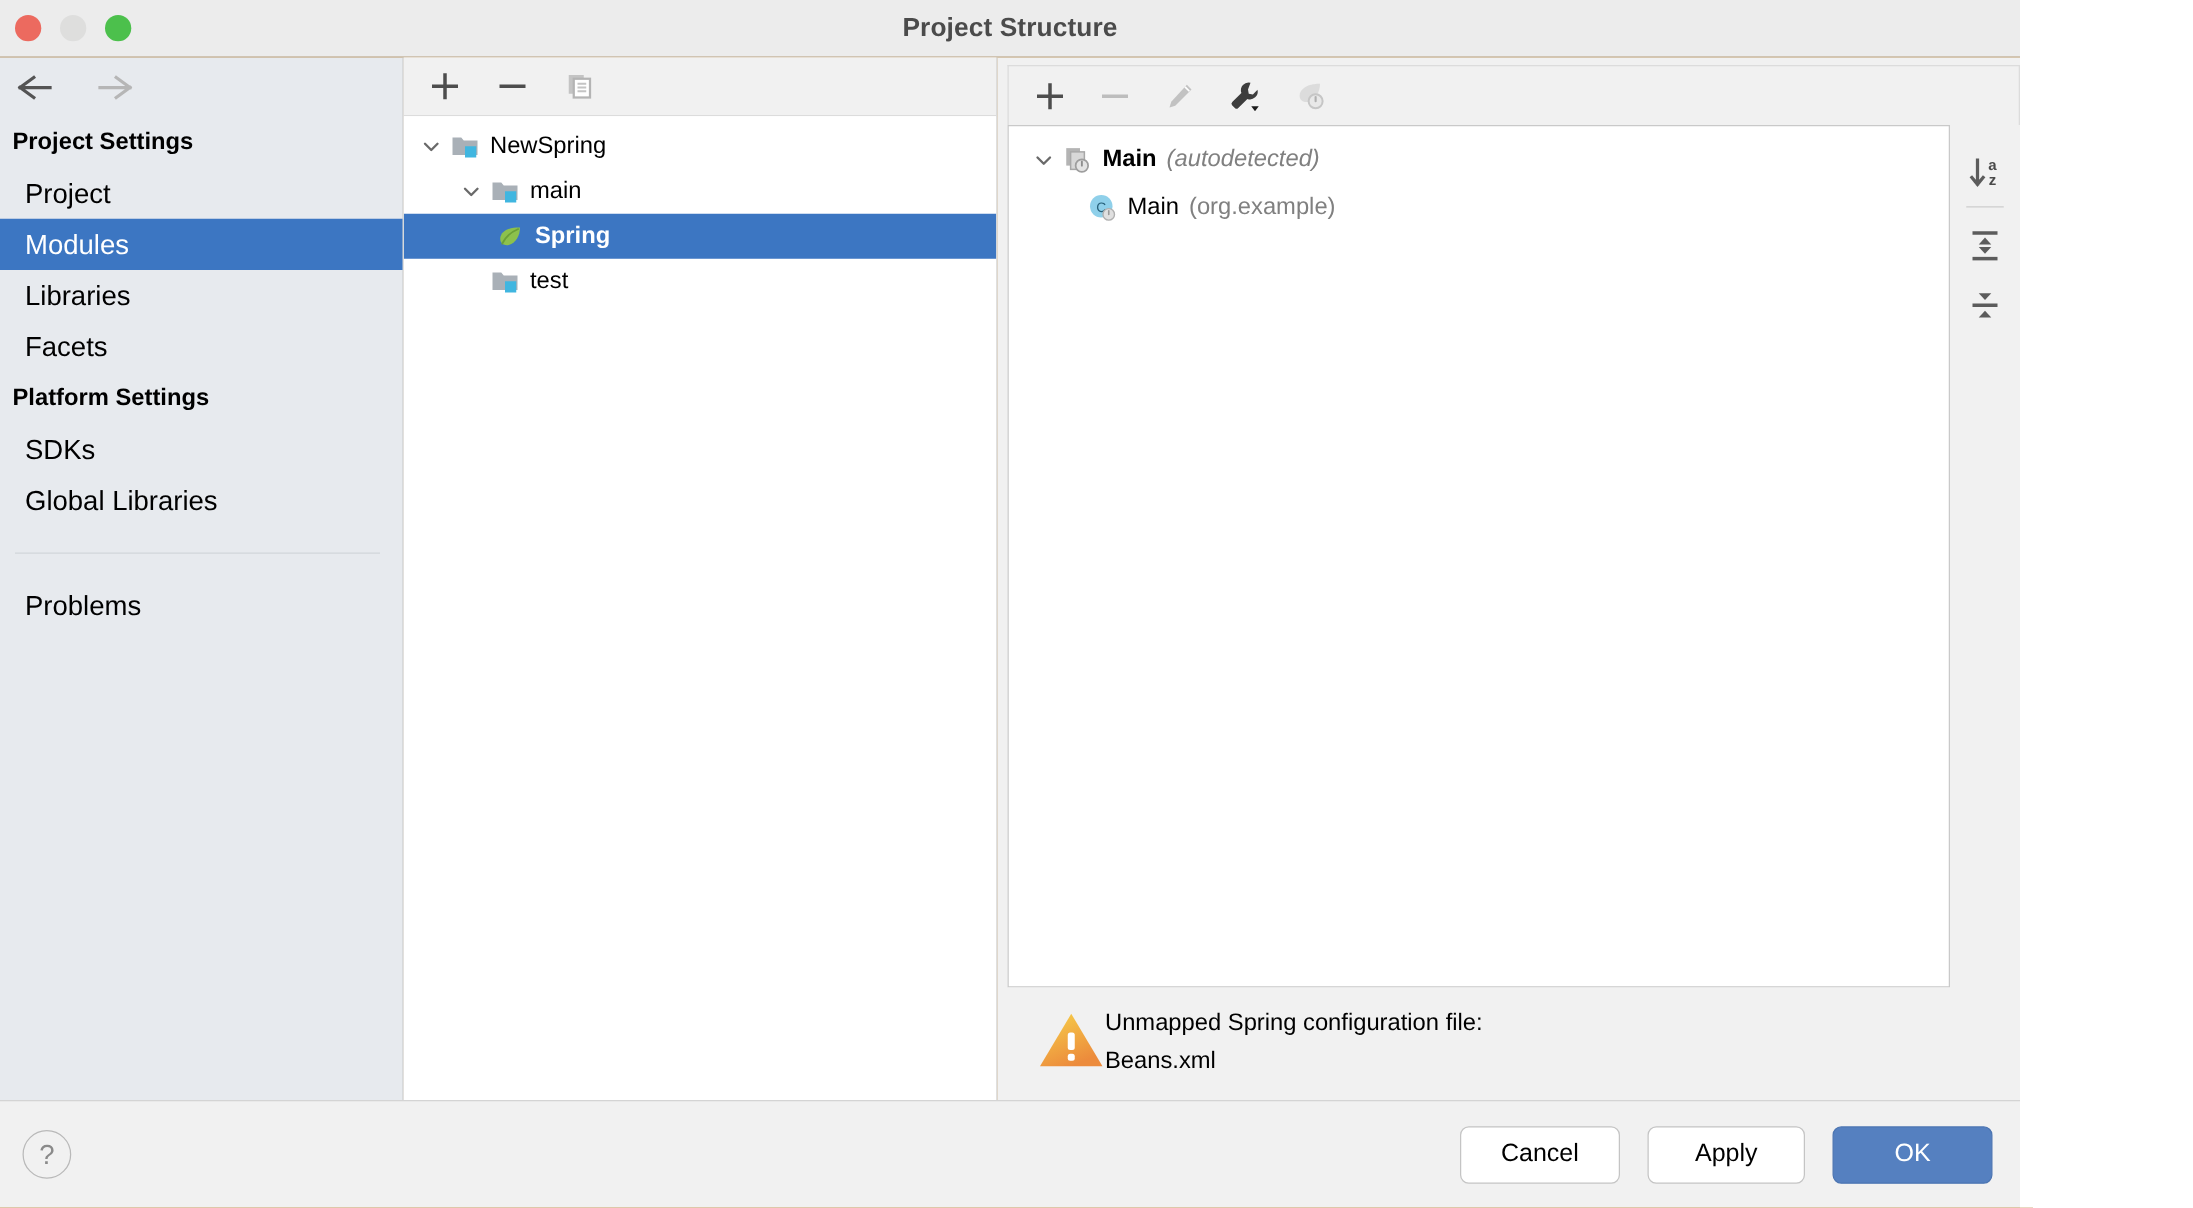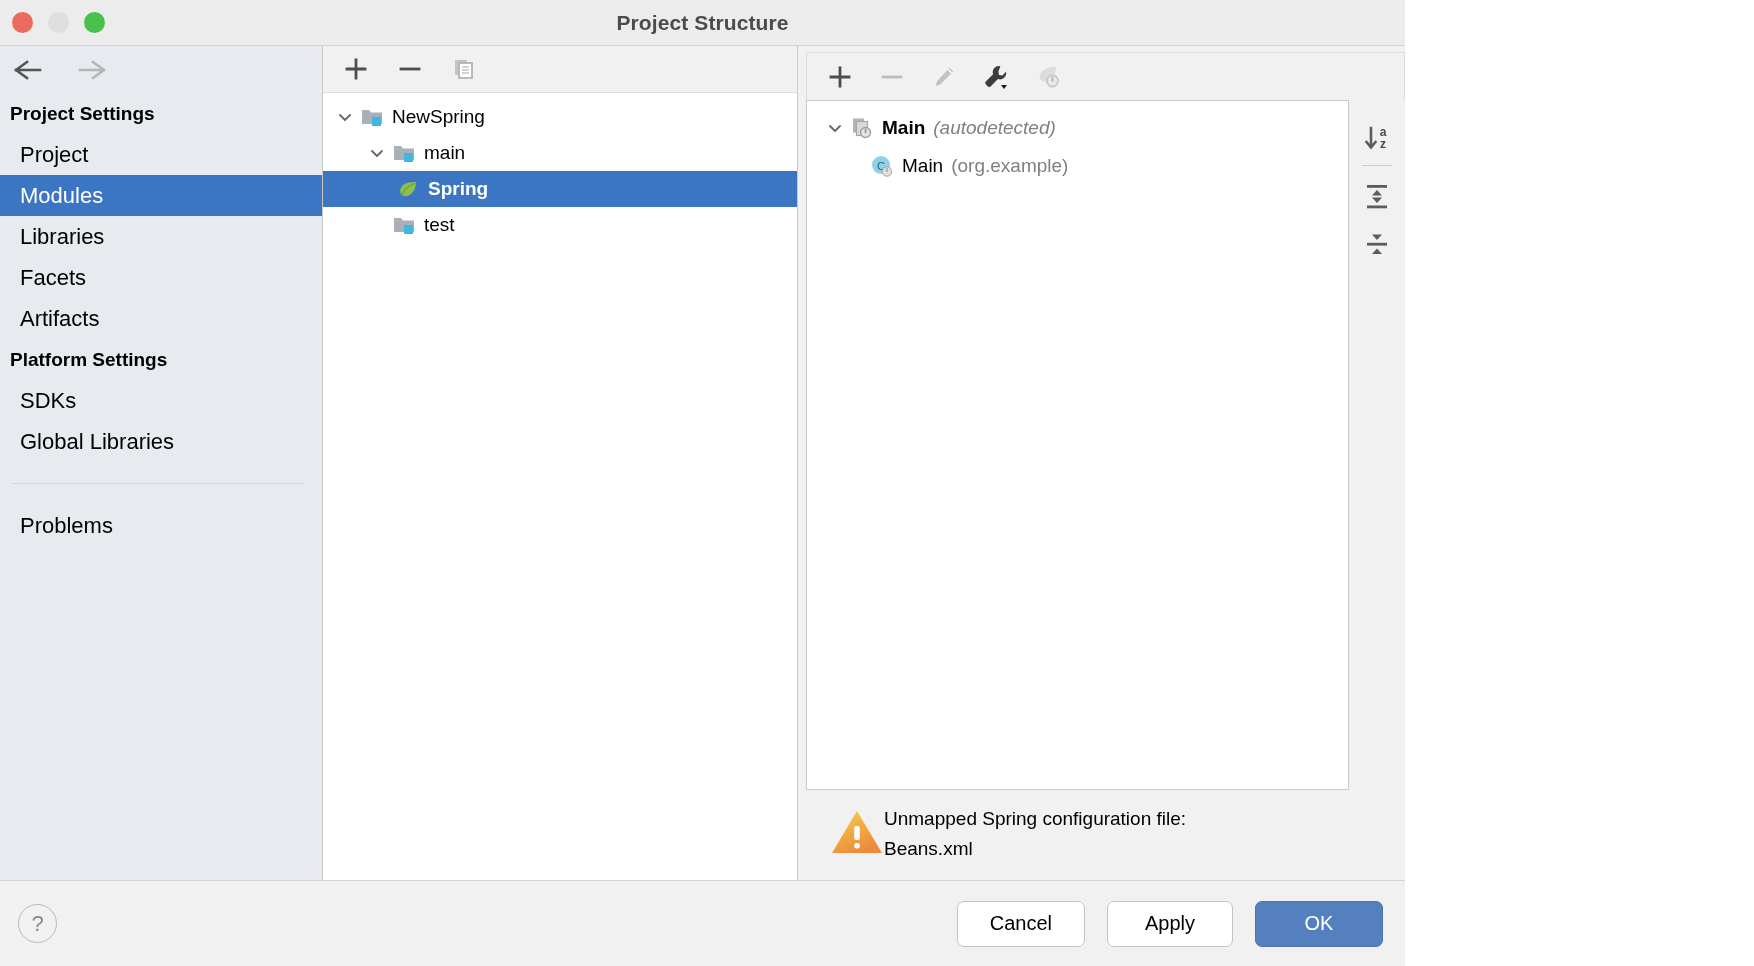--- a/index.html
+++ b/index.html
@@ -8,21 +8,21 @@
     width: 1754px;
     height: 966px;
     overflow: hidden;
     font-family: "Liberation Sans", sans-serif;
     background: #ffffff;
     -webkit-font-smoothing: antialiased;
   }
 
   .window {
     position: relative;
-    width: 1405px;
+    width: 1616px;
     height: 966px;
     display: flex;
     flex-direction: column;
     background: #a16207;
   }
 
   
   .titlebar {
     position: relative;
     height: 45px;
@@ -346,21 +346,20 @@
             <path d="M27 11 L16 3 M27 11 L16 19 M3 11 L27 11" stroke="#b6b6b6" stroke-width="2.6" fill="none" stroke-linecap="square"></path>
           </svg>
         </div>
       </div>
 
       <div class="nav-group-title">Project Settings</div>
       <div class="nav-item">Project</div>
       <div class="nav-item selected">Modules</div>
       <div class="nav-item">Libraries</div>
       <div class="nav-item">Facets</div>
-      <div class="nav-item">Artifacts</div>
 
       <div class="nav-group-title">Platform Settings</div>
       <div class="nav-item">SDKs</div>
       <div class="nav-item">Global Libraries</div>
 
       <div class="nav-sep"></div>
 
       <div class="nav-item">Problems</div>
     </div>
 

